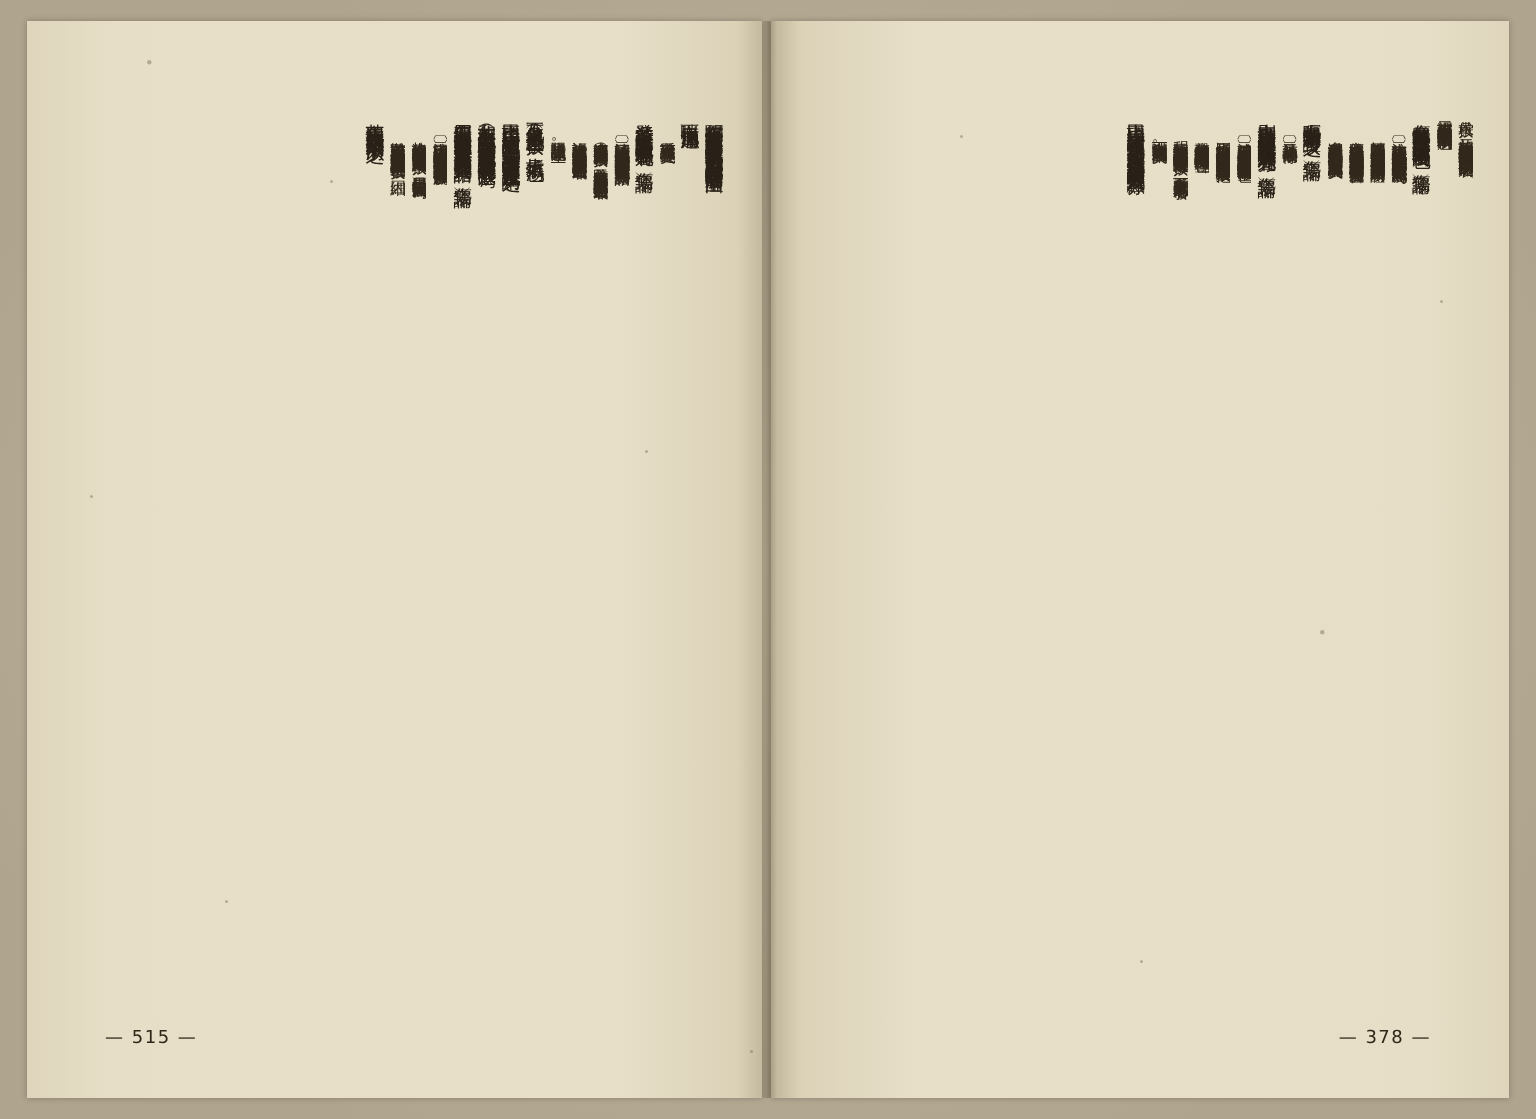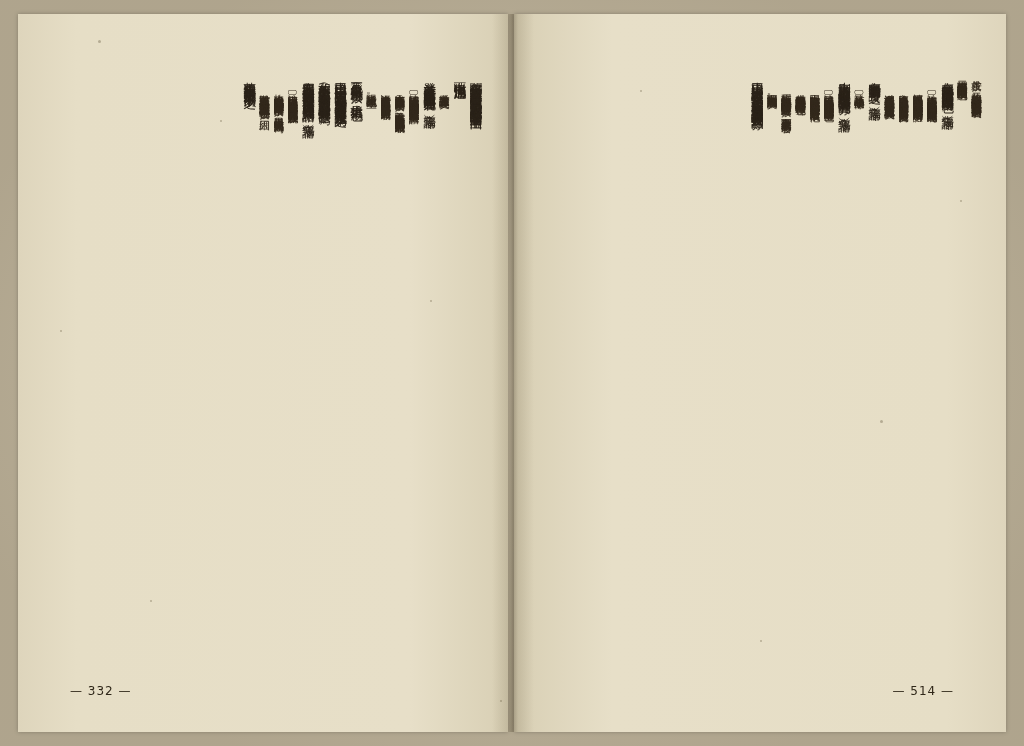--- a/index.html
+++ b/index.html
@@ -131,21 +131,21 @@
         <div class="col small indent-1">陽證見陰脈也故主死。</div>
         <div class="col">不死眞與承氣湯也（求眞按　指大承氣湯也）</div>
         <div class="col">山田正珍氏曰二陽者謂損失元氣也（中略）凡病人譫語其脈洪大滑數者是脈蹇實證也以是爲謂之</div>
         <div class="col">和非無病之不脈也（中略）短者爲微弱亡陽之徵故爲死證若自和者邪熱雖有死陽不亡故爲</div>
         <div class="col">傷寒四五日脈沉而喘滿沉爲在裡而反發其汗津液越出大便爲難表虛裡實久則譫語。（傷寒論）</div>
         <div class="col small indent-1">〔註〕山田正珍氏曰滿濕通用也越猶言發也又敘也（中略）言傷寒四五日脈沉而喘滿也爲邪氣在裡在裡以脈沉</div>
         <div class="col small indent-1">故也此證宜自虎湯以解其裡熱而反以發汗而津液越出則胃中（求眞按　是胃腸中也）乾燥大便因而爲</div>
         <div class="col small indent-1">難雖著求以之不可得之辭也不爲表虛裡實者至於久則發譫語以穢氣犯神明也（求眞按　因細</div>
         <div class="col">菌毒素犯大腦故也）宜用大小承氣湯以下之。</div>
       </div>
-    <div class="pagenum">— 332 —</div>
+    <div class="pagenum">— 515 —</div>
   </div>
 
   <div class="page right">
     <div class="textblock" id="right-cols">
         <div class="col small">求眞按　如此二說示本條初思太陽病雖發汗而病不除病毒過半入於消化管爲太陽與陽明之倂病即表</div>
         <div class="col small">裡二證倂發而不經過少陽病是示由太陽病直至陽明病也。</div>
         <div class="col">傷寒發熱無汗嘔不能食而反汗出濈濈然者是轉屬陽明也。（傷寒論）</div>
         <div class="col small indent-1">〔註〕本條如山田正珍氏所述傷寒無汗嘔不能食者此爲少陽病小柴胡湯證也若其人反汗出濈濈然者此爲</div>
         <div class="col small indent-1">轉屬陽明乃少陽明之倂病也當與大柴胡湯或柴胡加芒硝湯以潤下之是示由小柴胡湯證轉屬於陽明證</div>
         <div class="col small indent-1">之徑路爲今時所現之證也山田氏云宜大柴胡湯或柴胡加芒硝湯由余之經驗須大柴胡加石膏湯之機會反</div>
@@ -153,21 +153,21 @@
         <div class="col">傷寒嘔多雖有陽明證不可攻之。（傷寒論）</div>
         <div class="col small indent-1">〔註〕見第二卷小柴胡湯條</div>
         <div class="col">夫實則譫語虛則鄭聲鄭聲重語也直視譫語喘滿者死下利者亦死。（傷寒論）</div>
         <div class="col small indent-1">〔註〕成無已氏曰內經云邪氣盛則實精氣奪則虛譫語者由邪氣盛神識昏也鄭聲者由精氣奪而不全也</div>
         <div class="col small indent-1">王肯堂氏曰譫語者謂亂言無次數數更端也鄭聲者謂鄭重頻煩也只一句舊言終重複言之終日殷覆不換他</div>
         <div class="col small indent-1">聲也蓋神有餘則能變亂譫語數更端神不足則無機轉只守一聲也。</div>
         <div class="col small indent-1">程應旄氏曰直視譫語喘而非死證即帶微喘亦有脫證者生之一條（求眞按　宜參看下列大承氣湯條）若發</div>
         <div class="col small indent-1">喘滿下利則胃氣脫而腦回矣。</div>
         <div class="col">山田正珍氏曰譫語註本截直視以下爲一章非也今據宋板合之蓋此條主證語立證所謂下利者多屬死證然亦</div>
       </div>
-    <div class="pagenum">— 514 —</div>
+    <div class="pagenum">— 378 —</div>
   </div>
 
   <div class="gutter"></div>
 <div class="speckle" style="left: 98px; top: 40px; width: 3px; height: 3px;"></div>
     <div class="speckle" style="left: 220px; top: 120px; width: 2px; height: 2px;"></div>
     <div class="speckle" style="left: 430px; top: 300px; width: 2px; height: 2px;"></div>
     <div class="speckle" style="left: 640px; top: 90px; width: 2px; height: 2px;"></div>
     <div class="speckle" style="left: 880px; top: 420px; width: 3px; height: 3px;"></div>
     <div class="speckle" style="left: 150px; top: 600px; width: 2px; height: 2px;"></div>
     <div class="speckle" style="left: 760px; top: 640px; width: 2px; height: 2px;"></div>

